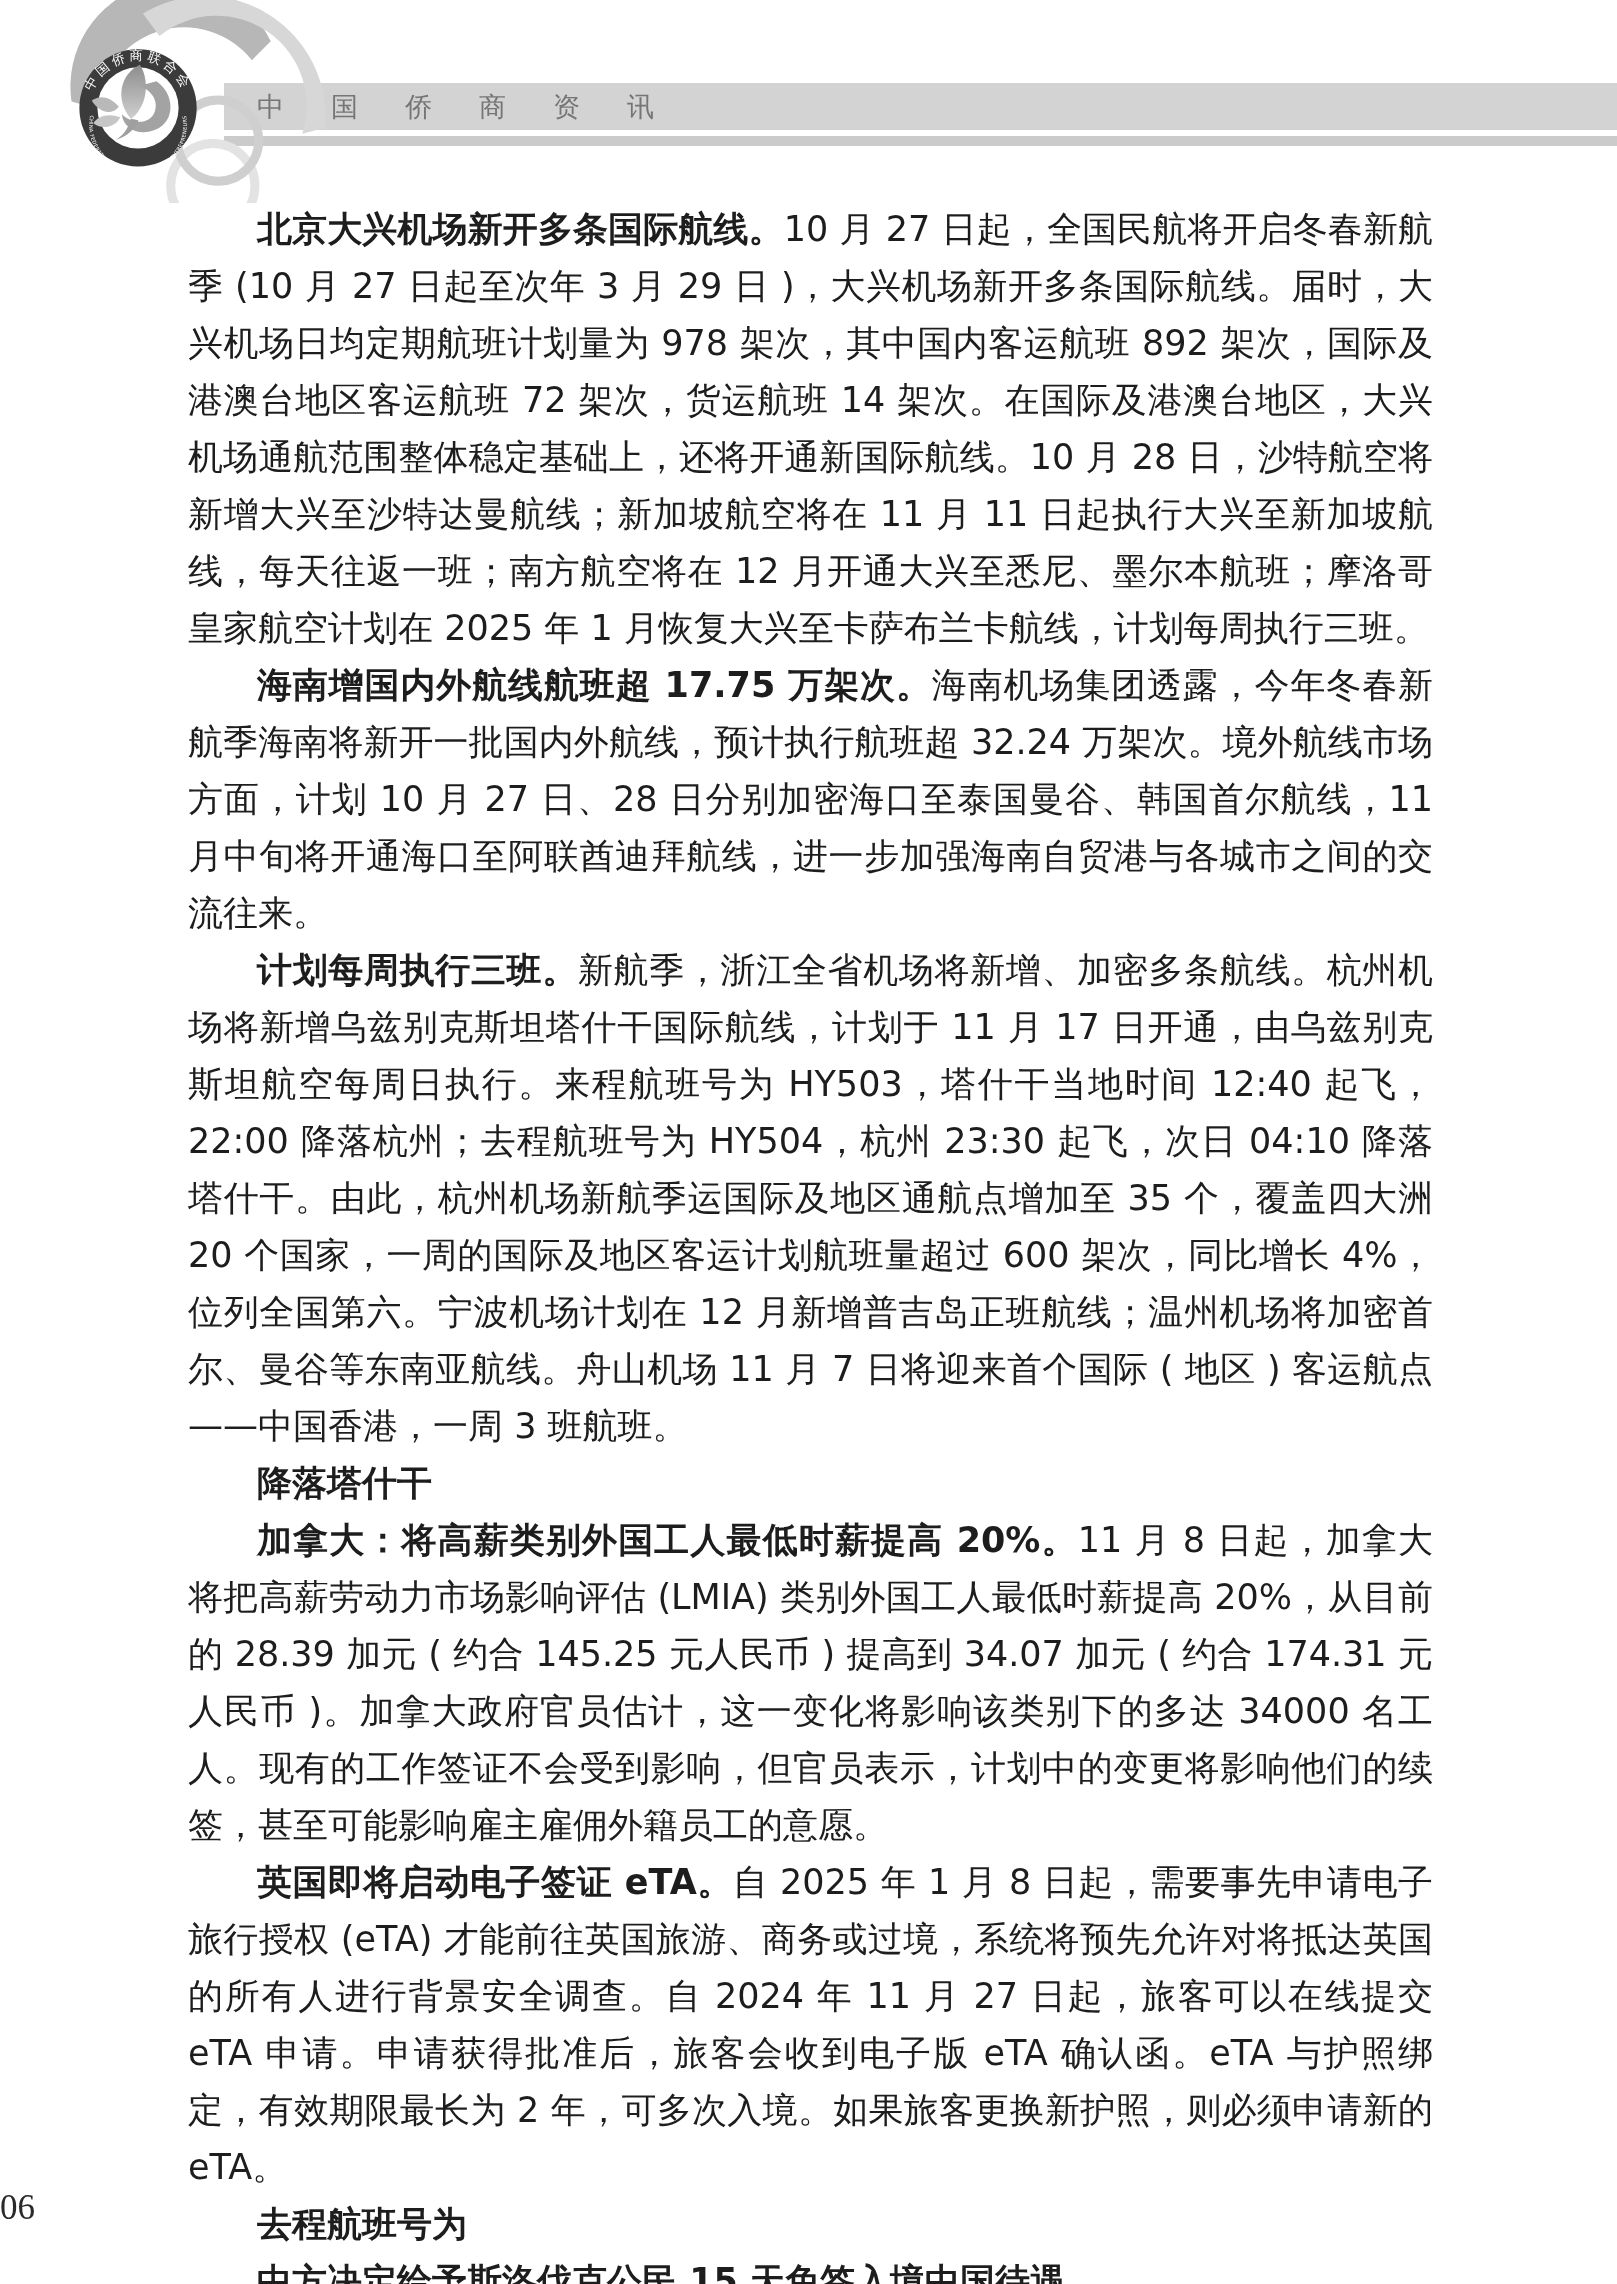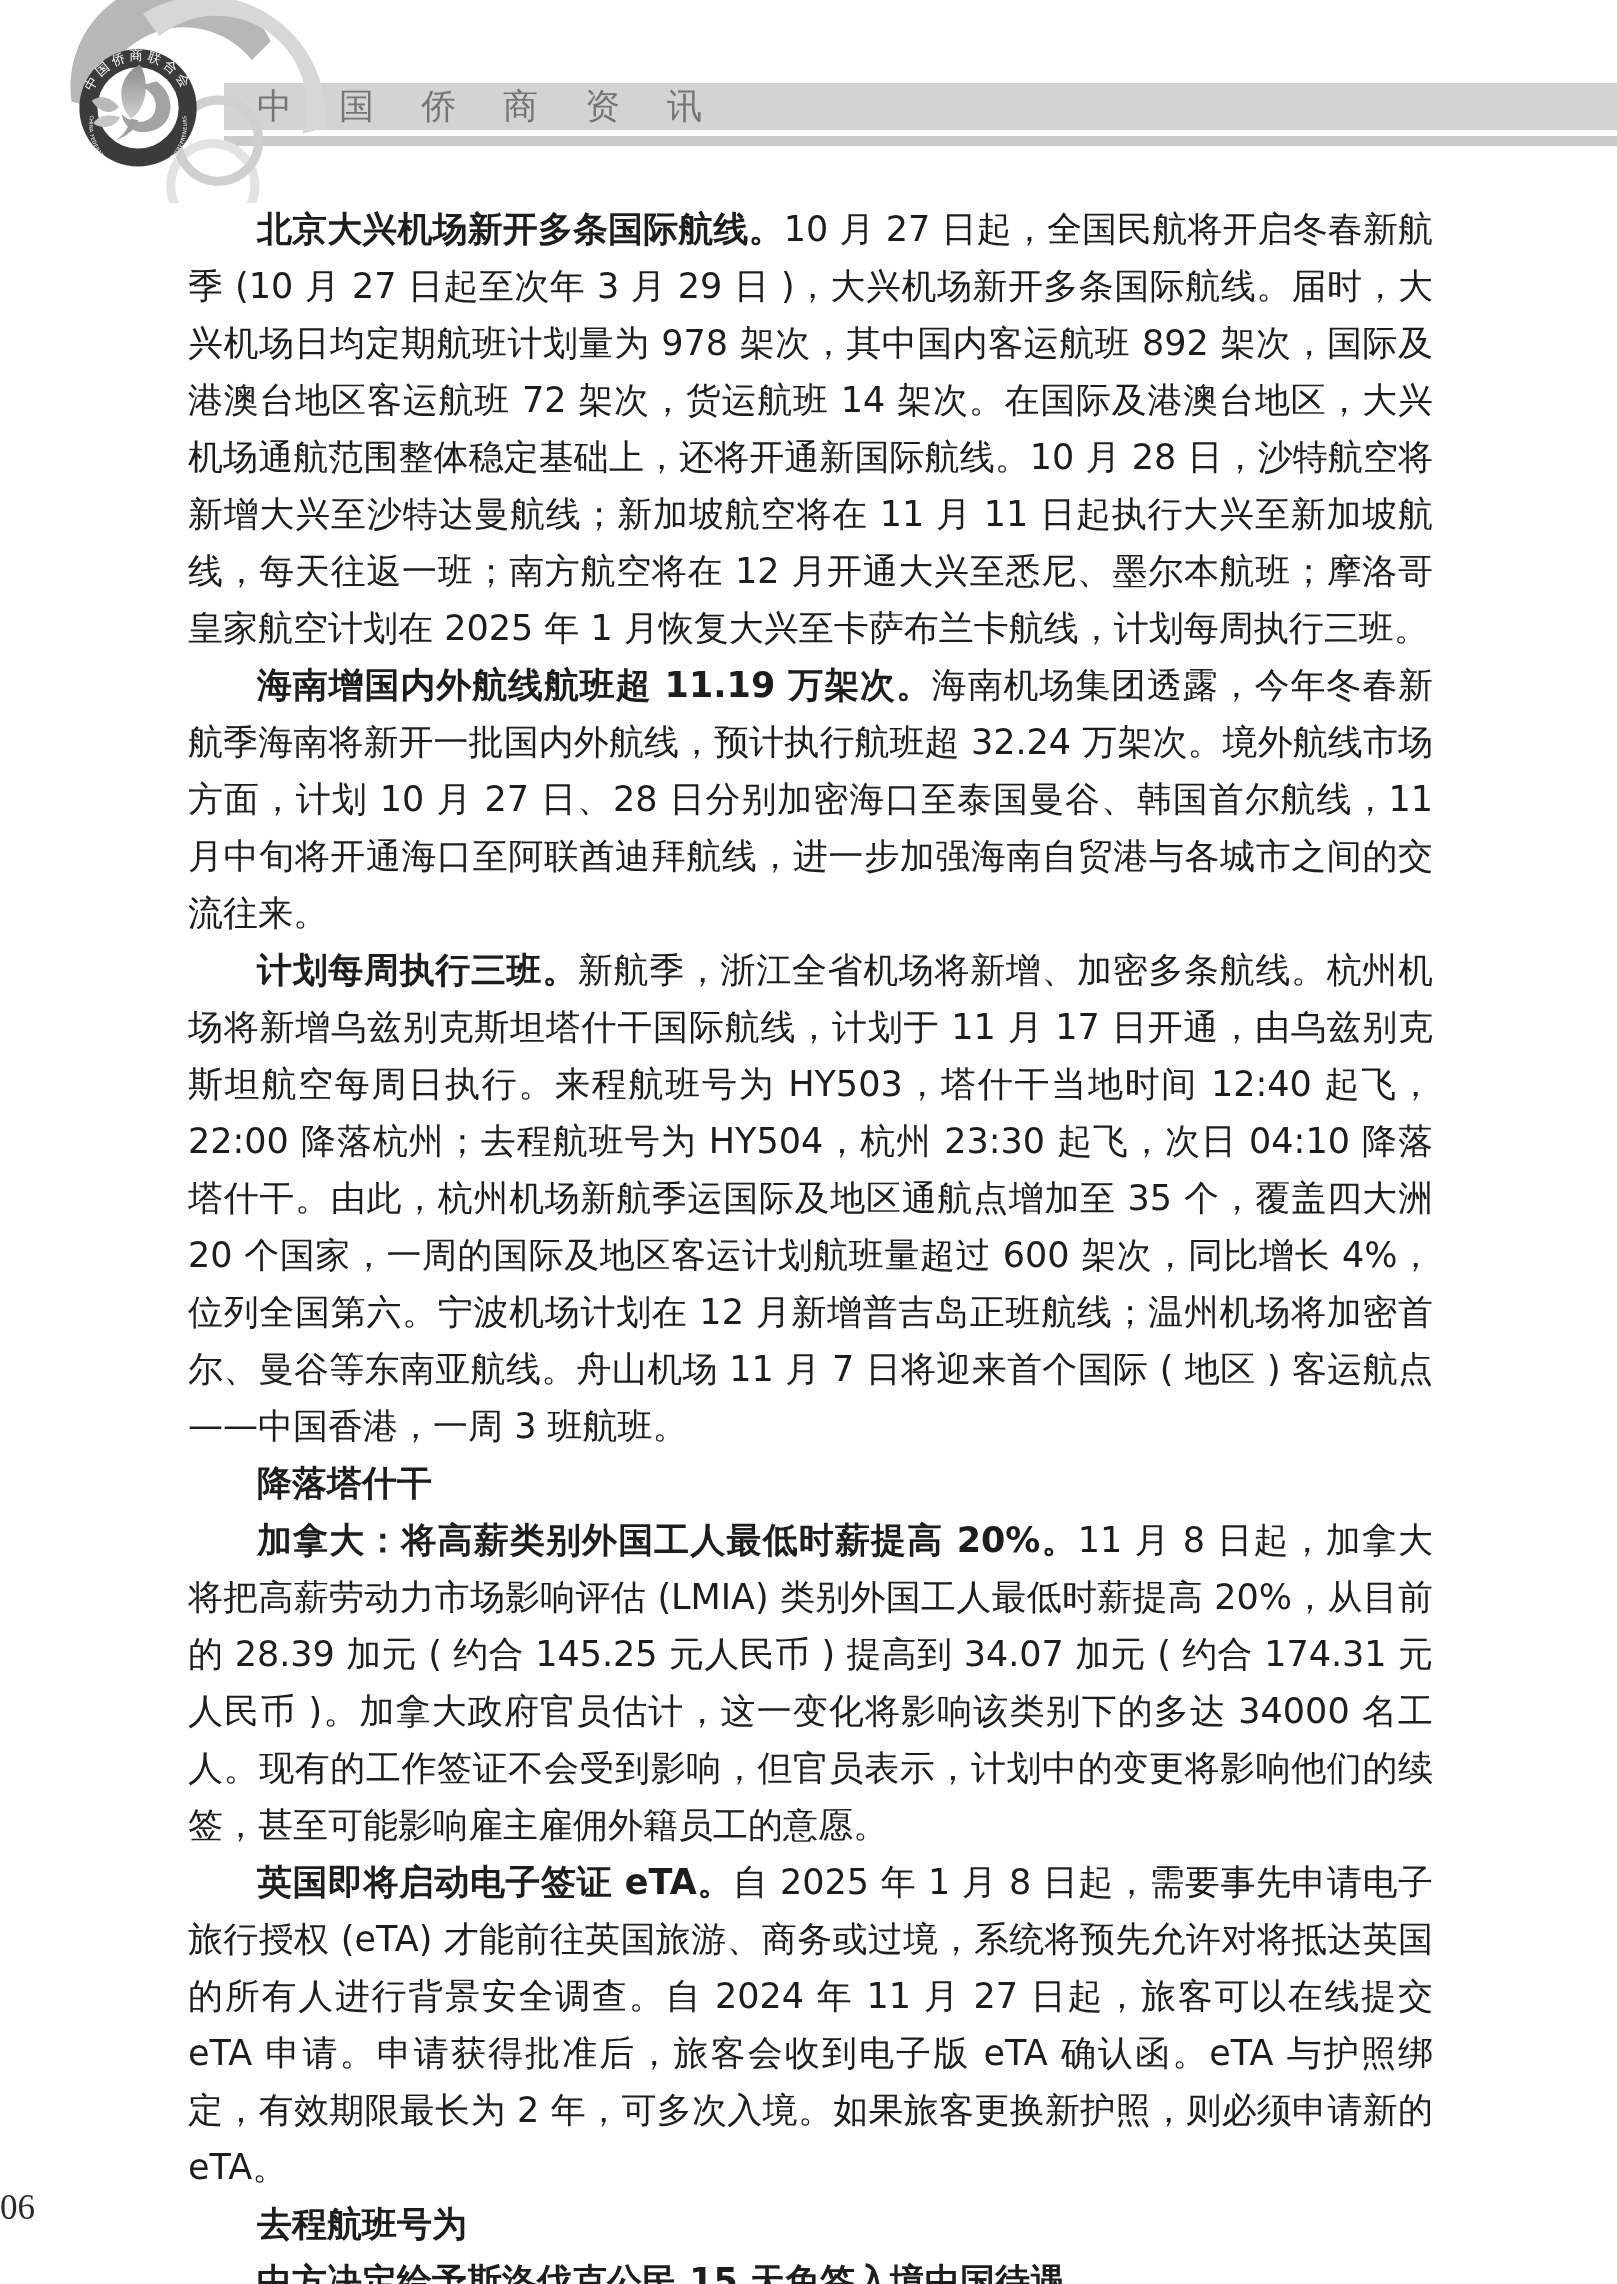--- a/index.html
+++ b/index.html
@@ -19,21 +19,21 @@
   }
   .banner-underline{
     position:absolute;
     left:224px; right:0; top:136px; height:9.8px;
     background:#cbcbcb;
   }
   .banner-title{
     position:absolute;
     left:257px; top:83px; height:34px;
     line-height:47px;
-    font-size:35px;
+    font-size:27px;
     letter-spacing:47px;
     color:#757575;
     white-space:nowrap;
     z-index:3;
   }
   .logo{
     position:absolute;
     left:30px; top:0;
     width:301px; height:203px;
     z-index:4;
@@ -100,21 +100,21 @@
     <text font-size="17.5" fill="#ffffff" letter-spacing="5">
       <textPath href="#arcTop" startOffset="50%" text-anchor="middle">中国侨商联合会</textPath>
     </text>
     <text font-size="6.8" fill="#ffffff" letter-spacing="0.4">
       <textPath href="#arcBot" startOffset="50%" text-anchor="middle">CHINA FEDERATION OF OVERSEAS CHINESE ENTREPRENEURS</textPath>
     </text>
   </svg>
 
   <div class="content">
     <p><span class="lead">北京大兴机场新开多条国际航线。</span><span>10 月 27 日起，全国民航将开启冬春新航季 (10 月 27 日起至次年 3 月 29 日 )，大兴机场新开多条国际航线。届时，大兴机场日均定期航班计划量为 978 架次，其中国内客运航班 892 架次，国际及港澳台地区客运航班 72 架次，货运航班 14 架次。在国际及港澳台地区，大兴机场通航范围整体稳定基础上，还将开通新国际航线。10 月 28 日，沙特航空将新增大兴至沙特达曼航线；新加坡航空将在 11 月 11 日起执行大兴至新加坡航线，每天往返一班；南方航空将在 12 月开通大兴至悉尼、墨尔本航班；摩洛哥皇家航空计划在 2025 年 1 月恢复大兴至卡萨布兰卡航线，计划每周执行三班。</span></p>
-    <p><span class="lead">海南增国内外航线航班超 11.19 万架次。</span><span>海南机场集团透露，今年冬春新航季海南将新开一批国内外航线，预计执行航班超 32.24 万架次。境外航线市场方面，计划 10 月 27 日、28 日分别加密海口至泰国曼谷、韩国首尔航线，11 月中旬将开通海口至阿联酋迪拜航线，进一步加强海南自贸港与各城市之间的交流往来。</span></p>
+    <p><span class="lead">海南增国内外航线航班超 17.75 万架次。</span><span>海南机场集团透露，今年冬春新航季海南将新开一批国内外航线，预计执行航班超 32.24 万架次。境外航线市场方面，计划 10 月 27 日、28 日分别加密海口至泰国曼谷、韩国首尔航线，11 月中旬将开通海口至阿联酋迪拜航线，进一步加强海南自贸港与各城市之间的交流往来。</span></p>
     <p><span class="lead">计划每周执行三班。</span><span>新航季，浙江全省机场将新增、加密多条航线。杭州机场将新增乌兹别克斯坦塔什干国际航线，计划于 11 月 17 日开通，由乌兹别克斯坦航空每周日执行。来程航班号为 HY503，塔什干当地时间 12:40 起飞，22:00 降落杭州；去程航班号为 HY504，杭州 23:30 起飞，次日 04:10 降落塔什干。由此，杭州机场新航季运国际及地区通航点增加至 35 个，覆盖四大洲 20 个国家，一周的国际及地区客运计划航班量超过 600 架次，同比增长 4%，位列全国第六。宁波机场计划在 12 月新增普吉岛正班航线；温州机场将加密首尔、曼谷等东南亚航线。舟山机场 11 月 7 日将迎来首个国际 ( 地区 ) 客运航点——中国香港，一周 3 班航班。</span></p>
     <p><span class="lead">降落塔什干</span><span></span></p>
     <p><span class="lead">加拿大：将高薪类别外国工人最低时薪提高 20%。</span><span>11 月 8 日起，加拿大将把高薪劳动力市场影响评估 (LMIA) 类别外国工人最低时薪提高 20%，从目前的 28.39 加元 ( 约合 145.25 元人民币 ) 提高到 34.07 加元 ( 约合 174.31 元人民币 )。加拿大政府官员估计，这一变化将影响该类别下的多达 34000 名工人。现有的工作签证不会受到影响，但官员表示，计划中的变更将影响他们的续签，甚至可能影响雇主雇佣外籍员工的意愿。</span></p>
     <p><span class="lead">英国即将启动电子签证 eTA。</span><span>自 2025 年 1 月 8 日起，需要事先申请电子旅行授权 (eTA) 才能前往英国旅游、商务或过境，系统将预先允许对将抵达英国的所有人进行背景安全调查。自 2024 年 11 月 27 日起，旅客可以在线提交 eTA 申请。申请获得批准后，旅客会收到电子版 eTA 确认函。eTA 与护照绑定，有效期限最长为 2 年，可多次入境。如果旅客更换新护照，则必须申请新的 eTA。</span></p>
     <p><span class="lead">去程航班号为</span><span></span></p>
     <p><span class="lead">中方决定给予斯洛伐克公民 15 天免签入境中国待遇。</span><span></span></p>
   </div>
 
   <div class="pagenum">06</div>
 

